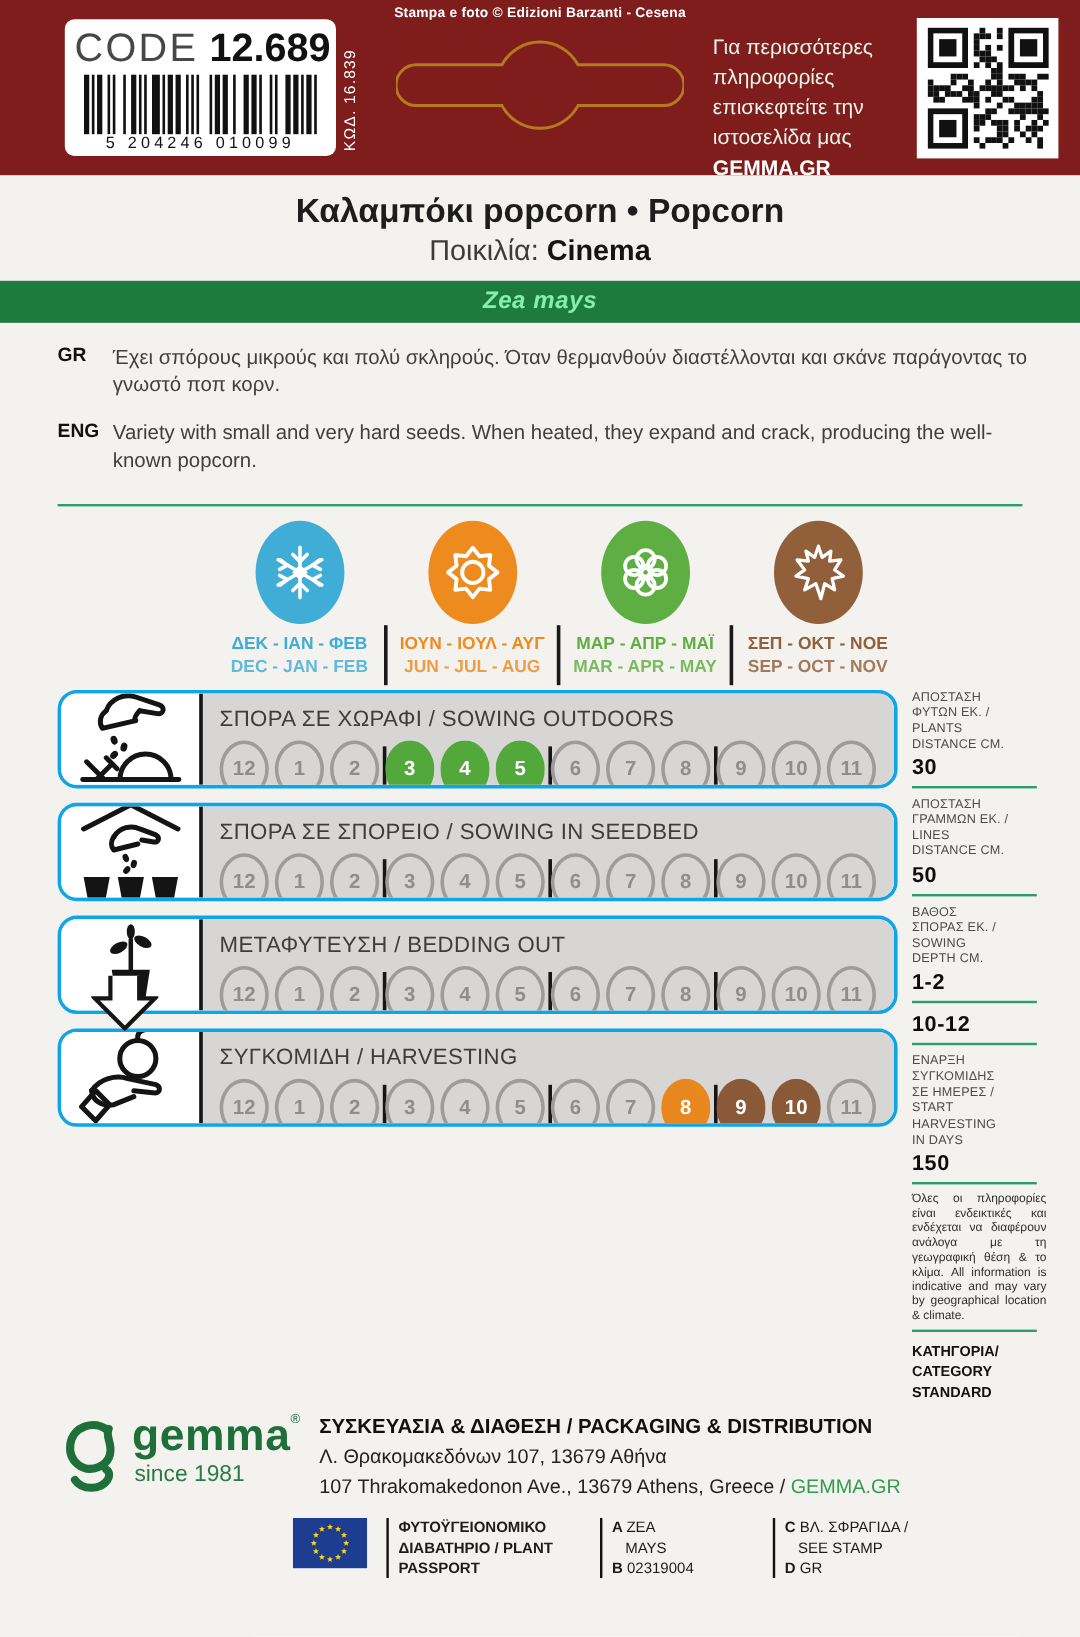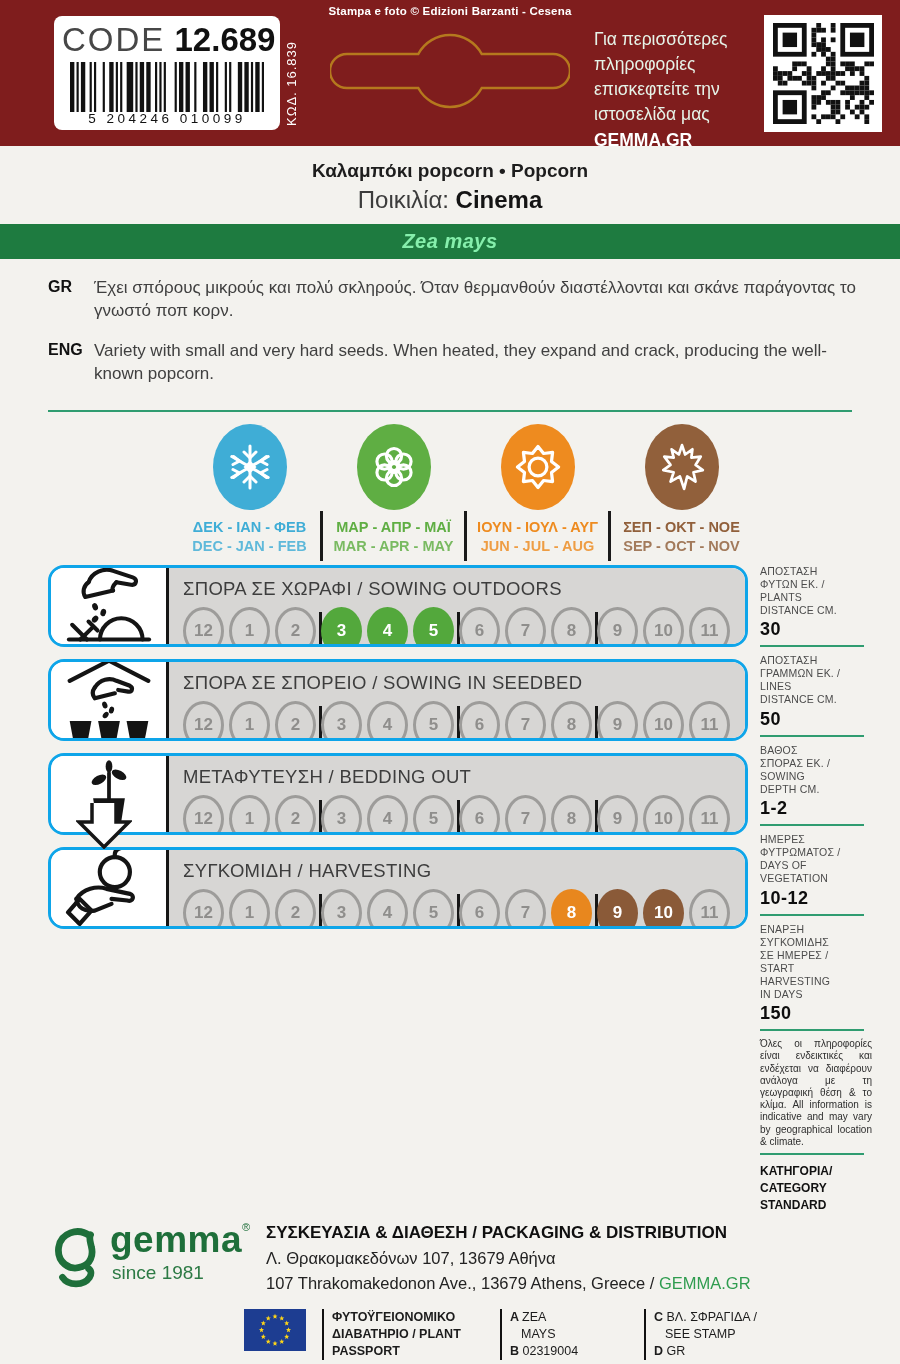--- a/index.html
+++ b/index.html
@@ -20,21 +20,21 @@
   .kod{position:absolute;left:284px;top:22px;height:104px;color:#fff;font-size:13px;
        writing-mode:vertical-rl;transform:rotate(180deg);letter-spacing:1px;}
   .hang-tab{position:absolute;left:330px;top:26px;}
   .info{position:absolute;left:594px;top:27px;color:#e6f3e8;font-size:17.5px;line-height:1.43;}
   .info-site{font-weight:700;color:#fff;margin-top:1px;}
   .qr{position:absolute;right:18px;top:15px;width:118px;height:117px;background:#fff;
       display:flex;align-items:center;justify-content:center;}
 
   
   .flow{position:absolute;top:146px;left:0;width:900px;}
-  .title-main{font-size:19px;font-weight:700;color:#1d1d1d;text-align:center;margin-top:14px;}
+  .title-main{font-size:28px;font-weight:700;color:#1d1d1d;text-align:center;margin-top:14px;}
   .title-sub{font-size:24px;text-align:center;margin-top:4px;color:#2a2a2a;}
   .variety-label{font-weight:400;color:#3c3c3c;}
   .variety-value{font-weight:700;color:#141414;}
   .species{margin-top:10px;height:35px;background:#1e7b40;display:flex;align-items:center;justify-content:center;}
   .species span{color:#86efac;font-style:italic;font-weight:700;font-size:20px;letter-spacing:.5px;}
 
   
   .descs{margin:18px 40px 0 48px;}
   .desc{display:flex;margin-bottom:17px;}
   .desc-lang{width:46px;font-weight:700;font-size:16px;color:#111;flex:none;padding-top:1px;}
@@ -337,51 +337,51 @@
     <rect x="19.4" y="19.4" width="9.2" height="9.2" fill="#fff" transform="rotate(45 24 24)"></rect>
   </svg>
           </div>
           <div class="season-labels" style="color:#3fadd6">
             <div>ΔΕΚ - ΙΑΝ - ΦΕΒ</div>
             <div class="season-l2">DEC - JAN - FEB</div>
           </div>
           <div class="season-div"></div>
         </div>
         <div class="season">
+          <div class="season-icon" style="background:#ee8b1f">
+            <svg width="52" height="52" viewBox="0 0 48 48">
+    <g stroke="#fff" stroke-width="3" fill="none" stroke-linejoin="round">
+      <polygon points="43.00,24.00 36.47,29.17 37.44,37.44 29.17,36.47 24.00,43.00 18.83,36.47 10.56,37.44 11.53,29.17 5.00,24.00 11.53,18.83 10.56,10.56 18.83,11.53 24.00,5.00 29.17,11.53 37.44,10.56 36.47,18.83"></polygon>
+      <circle cx="24" cy="24" r="8.2"></circle>
+    </g>
+  </svg>
+          </div>
+          <div class="season-labels" style="color:#ee8b1f">
+            <div>ΙΟΥΝ - ΙΟΥΛ - ΑΥΓ</div>
+            <div class="season-l2">JUN - JUL - AUG</div>
+          </div>
+          <div class="season-div"></div>
+        </div>
+        <div class="season">
           <div class="season-icon" style="background:#5fae43">
             <svg width="50" height="50" viewBox="0 0 48 48">
     <g stroke="#fff" stroke-width="3" fill="none">
       <circle cx="24" cy="13.5" r="7.3"></circle>
                 <circle cx="33.1" cy="18.8" r="7.3"></circle>
       <circle cx="33.1" cy="29.2" r="7.3"></circle>
                 <circle cx="24" cy="34.5" r="7.3"></circle>
       <circle cx="14.9" cy="29.2" r="7.3"></circle>
                 <circle cx="14.9" cy="18.8" r="7.3"></circle>
       <circle cx="24" cy="24" r="5.2"></circle>
     </g>
   </svg>
           </div>
           <div class="season-labels" style="color:#5fae43">
             <div>ΜΑΡ - ΑΠΡ - ΜΑΪ</div>
             <div class="season-l2">MAR - APR - MAY</div>
-          </div>
-          <div class="season-div"></div>
-        </div>
-        <div class="season">
-          <div class="season-icon" style="background:#ee8b1f">
-            <svg width="52" height="52" viewBox="0 0 48 48">
-    <g stroke="#fff" stroke-width="3" fill="none" stroke-linejoin="round">
-      <polygon points="43.00,24.00 36.47,29.17 37.44,37.44 29.17,36.47 24.00,43.00 18.83,36.47 10.56,37.44 11.53,29.17 5.00,24.00 11.53,18.83 10.56,10.56 18.83,11.53 24.00,5.00 29.17,11.53 37.44,10.56 36.47,18.83"></polygon>
-      <circle cx="24" cy="24" r="8.2"></circle>
-    </g>
-  </svg>
-          </div>
-          <div class="season-labels" style="color:#ee8b1f">
-            <div>ΙΟΥΝ - ΙΟΥΛ - ΑΥΓ</div>
-            <div class="season-l2">JUN - JUL - AUG</div>
           </div>
           <div class="season-div"></div>
         </div>
         <div class="season">
           <div class="season-icon" style="background:#91603b">
             <svg width="50" height="50" viewBox="0 0 48 48">
     <g stroke="#fff" stroke-width="2.6" fill="none" stroke-linejoin="round">
       <polygon points="24,3 27,12 34,7 33,15 42,14 37,22 44,27 35,29 37,38 29,33 26,45 22,33 13,38 16,29 6,27 13,22 7,14 16,15 14,7 21,12"></polygon>
     </g>
   </svg>
@@ -560,24 +560,20 @@
 LINES
 DISTANCE CM.</div>
           <div class="sb-value">50</div>
           <div class="sb-sep"></div>
           <div class="sb-label">ΒΑΘΟΣ
 ΣΠΟΡΑΣ ΕΚ. /
 SOWING
 DEPTH CM.</div>
           <div class="sb-value">1-2</div>
           <div class="sb-sep"></div>
-          <div class="sb-label">ΗΜΕΡΕΣ
-ΦΥΤΡΩΜΑΤΟΣ /
-DAYS OF
-VEGETATION</div>
           <div class="sb-value">10-12</div>
           <div class="sb-sep"></div>
           <div class="sb-label">ΕΝΑΡΞΗ
 ΣΥΓΚΟΜΙΔΗΣ
 ΣΕ ΗΜΕΡΕΣ /
 START
 HARVESTING
 IN DAYS</div>
           <div class="sb-value">150</div>
           <div class="sb-sep"></div>

